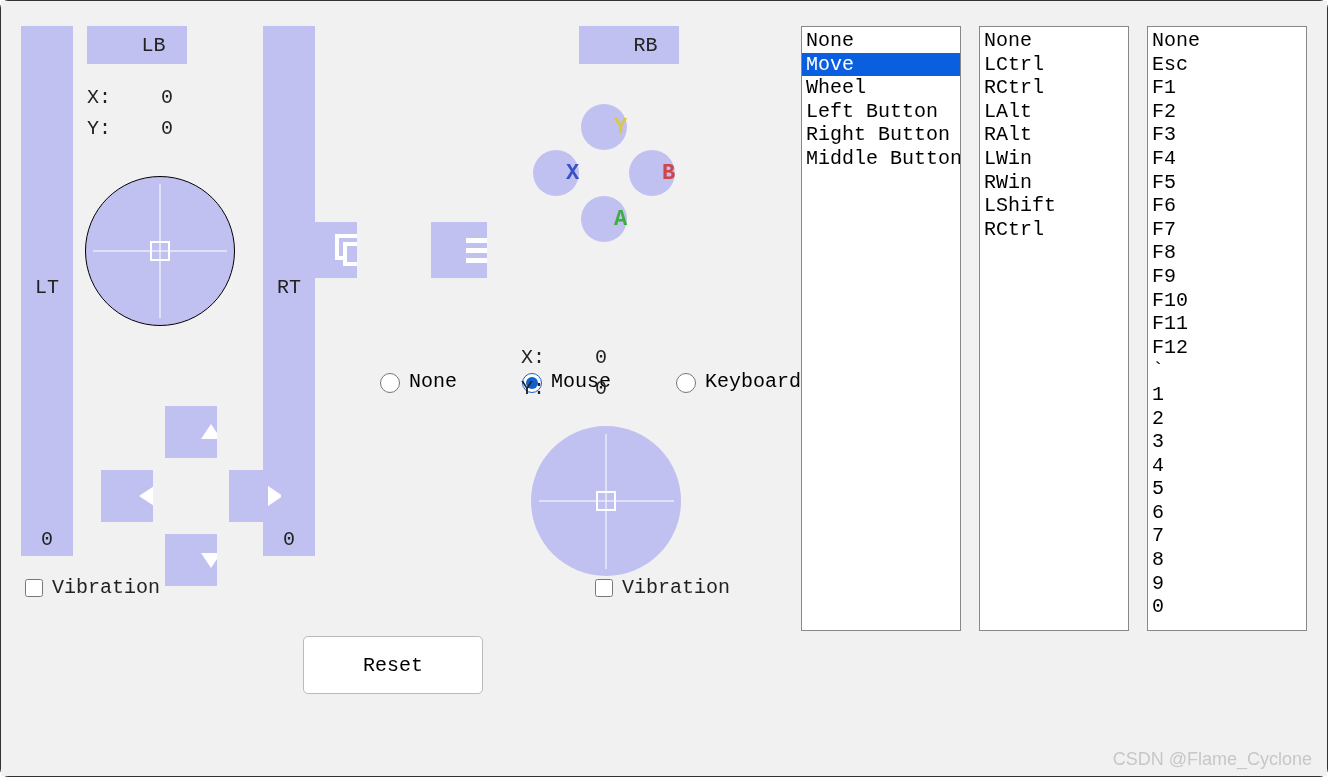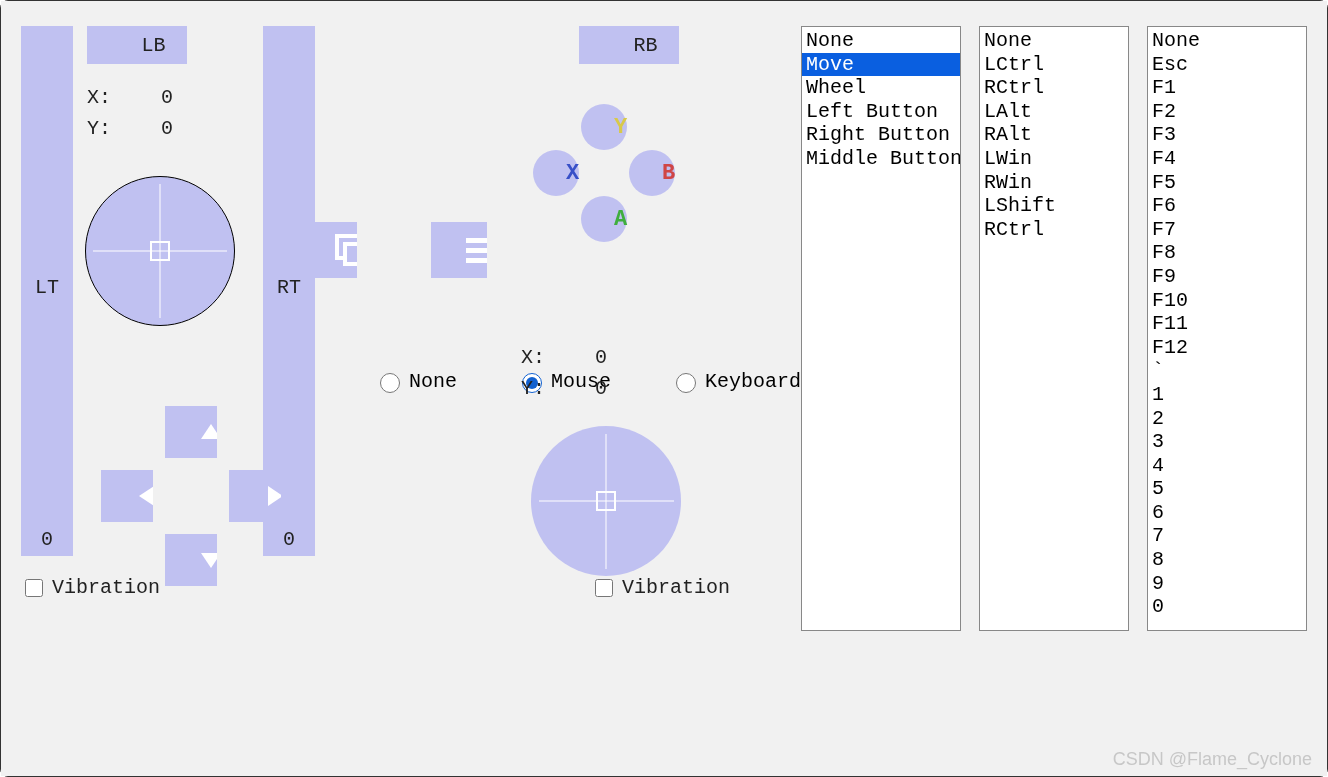--- a/index.html
+++ b/index.html
@@ -290,20 +290,21 @@
 
       <label class="vib vib-left">
         <input type="checkbox" style="">
         <span>Vibration</span>
       </label>
       <label class="vib vib-right">
         <input type="checkbox" style="">
         <span>Vibration</span>
       </label>
 
+      <button class="reset-btn">Reset</button>
     </div>
 
     <div class="mapping-area">
       <div class="radio-row">
         <label>
             <input type="radio" name="mode" style="">
             <span>None</span>
           </label>
         <label>
             <input type="radio" name="mode" checked="" style="">

